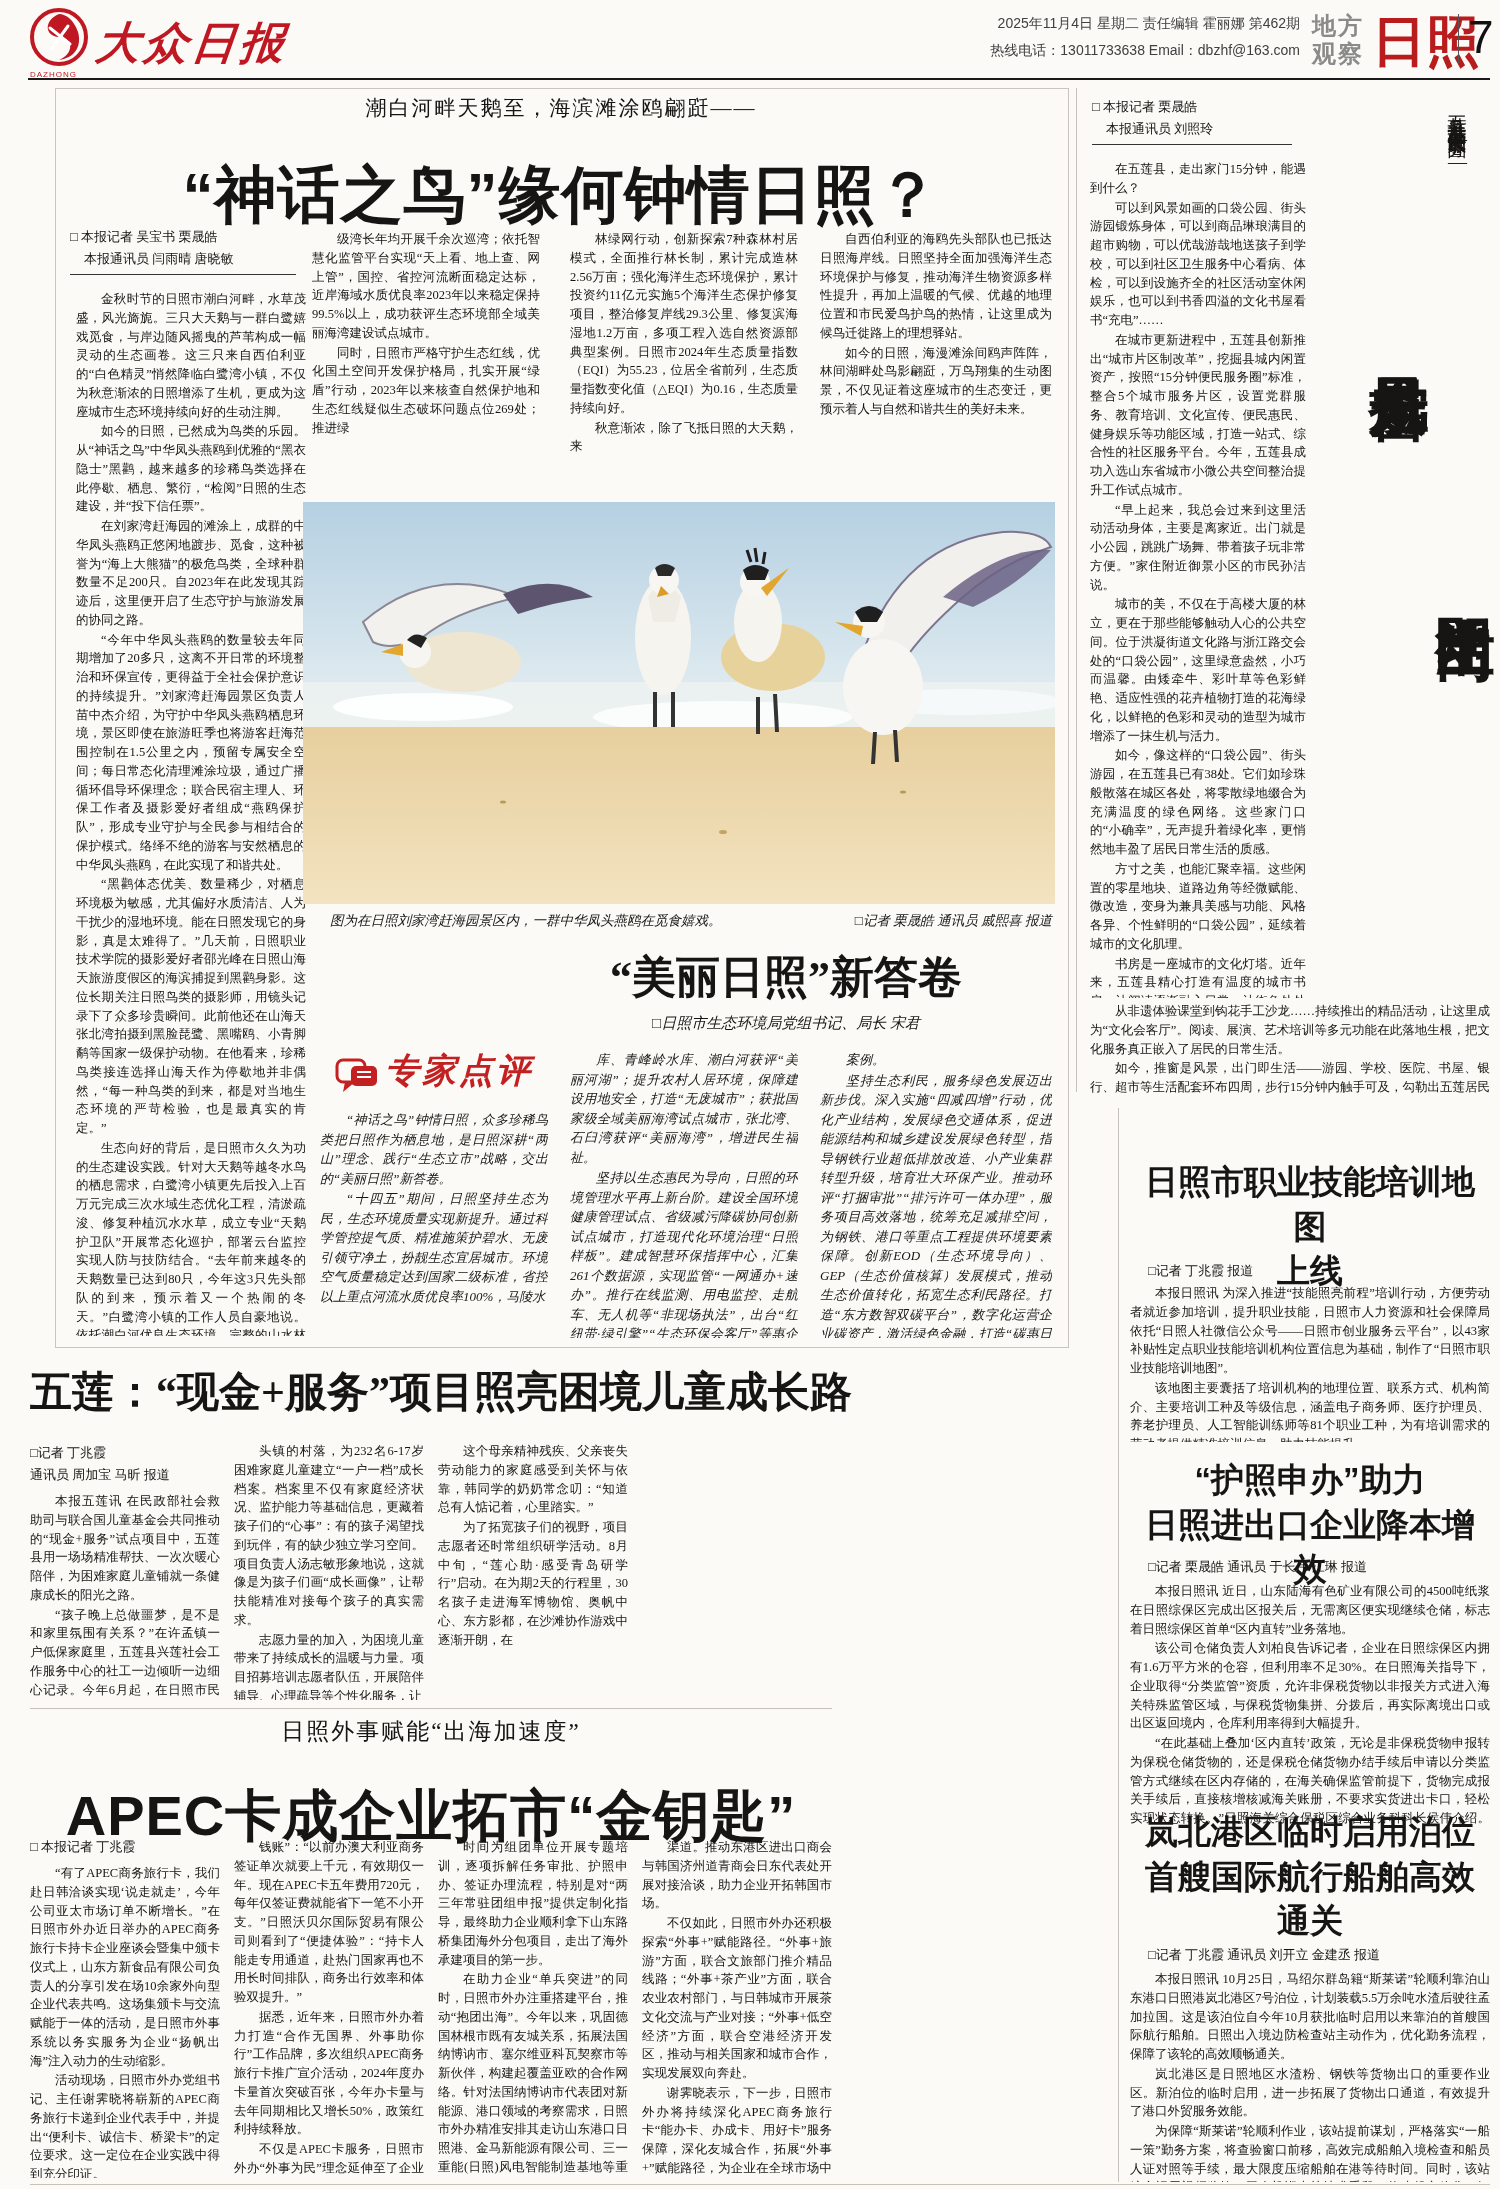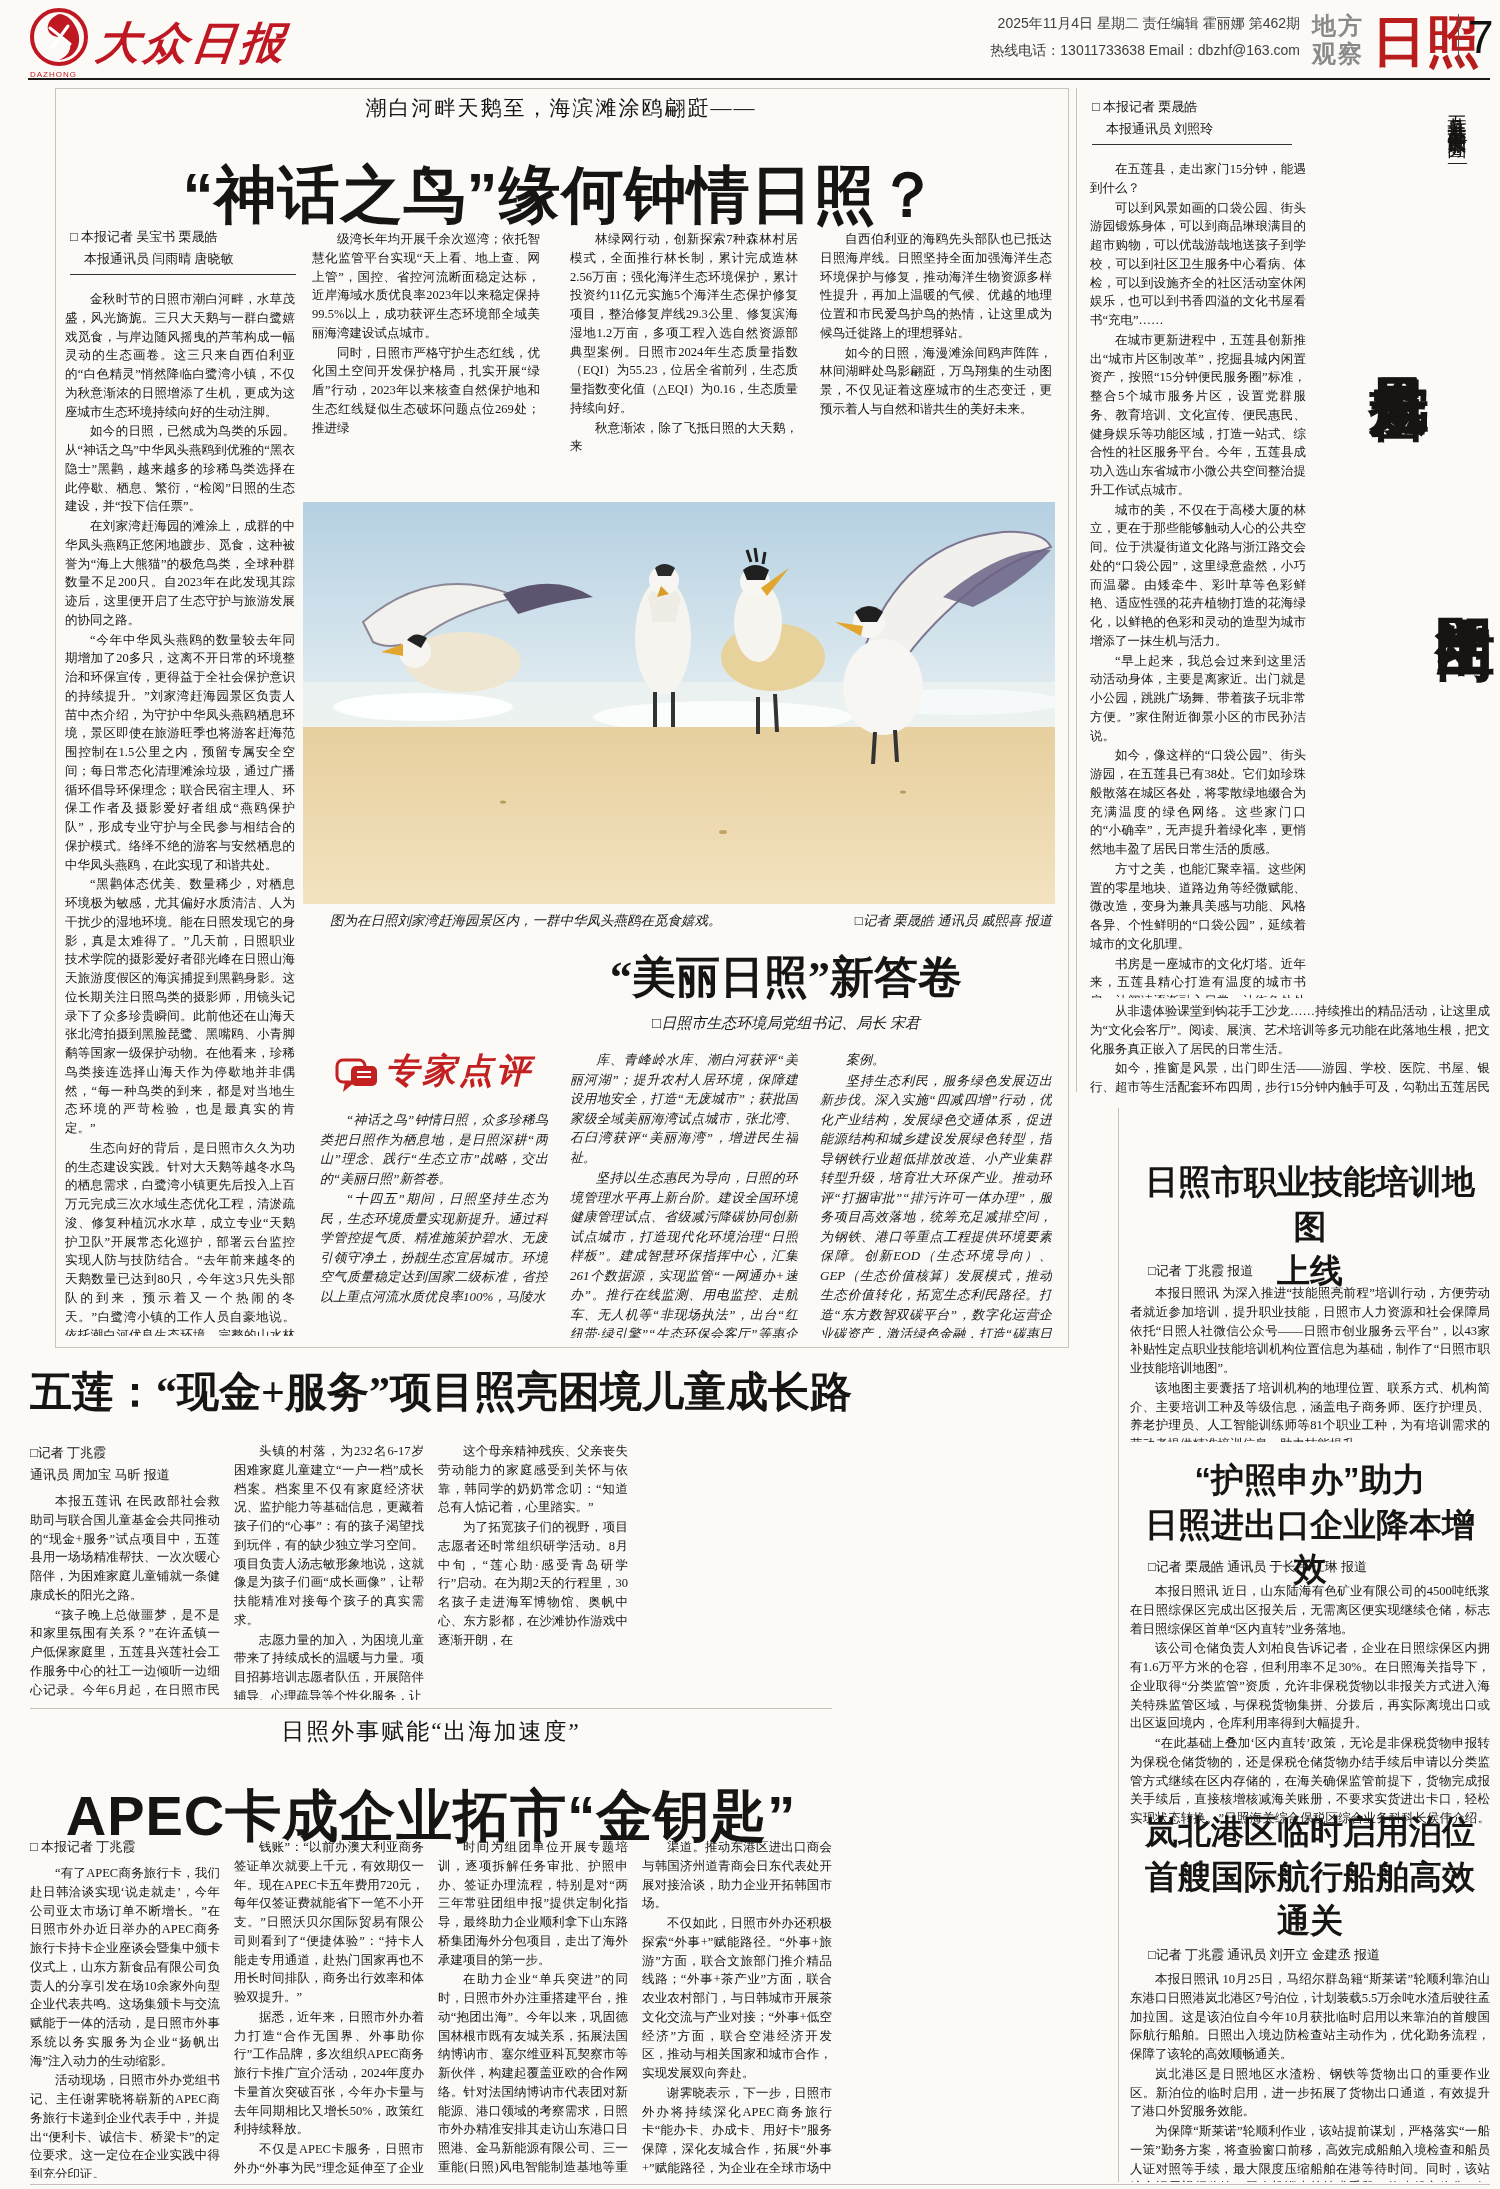--- a/index.html
+++ b/index.html
@@ -67,21 +67,21 @@
   <div class="abs" style="left:55px;top:88px;width:1012px;height:1258px;border:1px solid #c9c5be;"></div>
 
   <div class="abs kicker" style="left:55px;top:94px;width:1012px;">潮白河畔天鹅至，海滨滩涂鸥翩跹——</div>
   <div class="abs headline-main" style="left:55px;top:122px;width:1012px;">“神话之鸟”缘何钟情日照？</div>
 
   <div class="abs byline-box" style="left:70px;top:226px;width:226px;">
     <div>□ 本报记者 吴宝书 栗晟皓</div>
     <div style="padding-left:14px;">本报通讯员 闫雨晴 唐晓敏</div>
   </div>
 
-  <div class="abs body-col cols" style="left:65px;top:290px;width:230px;height:1046px;">
+  <div class="abs body-col cols" style="left:76px;top:290px;width:230px;height:1046px;">
       <p class="para">金秋时节的日照市潮白河畔，水草茂盛，风光旖旎。三只大天鹅与一群白鹭嬉戏觅食，与岸边随风摇曳的芦苇构成一幅灵动的生态画卷。这三只来自西伯利亚的“白色精灵”悄然降临白鹭湾小镇，不仅为秋意渐浓的日照增添了生机，更成为这座城市生态环境持续向好的生动注脚。</p>
       <p class="para">如今的日照，已然成为鸟类的乐园。从“神话之鸟”中华凤头燕鸥到优雅的“黑衣隐士”黑鹳，越来越多的珍稀鸟类选择在此停歇、栖息、繁衍，“检阅”日照的生态建设，并“投下信任票”。</p>
       <p class="para">在刘家湾赶海园的滩涂上，成群的中华凤头燕鸥正悠闲地踱步、觅食，这种被誉为“海上大熊猫”的极危鸟类，全球种群数量不足200只。自2023年在此发现其踪迹后，这里便开启了生态守护与旅游发展的协同之路。</p>
       <p class="para">“今年中华凤头燕鸥的数量较去年同期增加了20多只，这离不开日常的环境整治和环保宣传，更得益于全社会保护意识的持续提升。”刘家湾赶海园景区负责人苗中杰介绍，为守护中华凤头燕鸥栖息环境，景区即使在旅游旺季也将游客赶海范围控制在1.5公里之内，预留专属安全空间；每日常态化清理滩涂垃圾，通过广播循环倡导环保理念；联合民宿主理人、环保工作者及摄影爱好者组成“燕鸥保护队”，形成专业守护与全民参与相结合的保护模式。络绎不绝的游客与安然栖息的中华凤头燕鸥，在此实现了和谐共处。</p>
       <p class="para">“黑鹳体态优美、数量稀少，对栖息环境极为敏感，尤其偏好水质清洁、人为干扰少的湿地环境。能在日照发现它的身影，真是太难得了。”几天前，日照职业技术学院的摄影爱好者邵光峰在日照山海天旅游度假区的海滨捕捉到黑鹳身影。这位长期关注日照鸟类的摄影师，用镜头记录下了众多珍贵瞬间。此前他还在山海天张北湾拍摄到黑脸琵鹭、黑嘴鸥、小青脚鹬等国家一级保护动物。在他看来，珍稀鸟类接连选择山海天作为停歇地并非偶然，“每一种鸟类的到来，都是对当地生态环境的严苛检验，也是最真实的肯定。”</p>
       <p class="para">生态向好的背后，是日照市久久为功的生态建设实践。针对大天鹅等越冬水鸟的栖息需求，白鹭湾小镇更先后投入上百万元完成三次水域生态优化工程，清淤疏浚、修复种植沉水水草，成立专业“天鹅护卫队”开展常态化巡护，部署云台监控实现人防与技防结合。“去年前来越冬的天鹅数量已达到80只，今年这3只先头部队的到来，预示着又一个热闹的冬天。”白鹭湾小镇的工作人员自豪地说。依托潮白河优良生态环境，完整的山水林田湖草生态系统，这儿共吸引了80多种保护鸟类前来栖息，其中国家重点保护鸟类40多种。</p>
     </div>
   <div class="abs body-col cols" style="left:312px;top:230px;width:228px;height:262px;">
       <p class="para">级湾长年均开展千余次巡湾；依托智慧化监管平台实现“天上看、地上查、网上管”，国控、省控河流断面稳定达标，近岸海域水质优良率2023年以来稳定保持99.5%以上，成功获评生态环境部全域美丽海湾建设试点城市。</p>
       <p class="para">同时，日照市严格守护生态红线，优化国土空间开发保护格局，扎实开展“绿盾”行动，2023年以来核查自然保护地和生态红线疑似生态破坏问题点位269处；推进绿</p>
@@ -194,22 +194,22 @@
   <div class="abs hairline" style="left:1076px;top:88px;width:1px;height:1004px;"></div>
 
   <div class="abs byline-box" style="left:1092px;top:96px;width:200px;">
     <div>□ 本报记者 栗晟皓</div>
     <div style="padding-left:14px;">本报通讯员 刘照玲</div>
   </div>
   <div class="abs body-col cols" style="left:1090px;top:160px;width:216px;height:838px;">
       <p class="para">在五莲县，走出家门15分钟，能遇到什么？</p>
       <p class="para">可以到风景如画的口袋公园、街头游园锻炼身体，可以到商品琳琅满目的超市购物，可以优哉游哉地送孩子到学校，可以到社区卫生服务中心看病、体检，可以到设施齐全的社区活动室休闲娱乐，也可以到书香四溢的文化书屋看书“充电”……</p>
       <p class="para">在城市更新进程中，五莲县创新推出“城市片区制改革”，挖掘县城内闲置资产，按照“15分钟便民服务圈”标准，整合5个城市服务片区，设置党群服务、教育培训、文化宣传、便民惠民、健身娱乐等功能区域，打造一站式、综合性的社区服务平台。今年，五莲县成功入选山东省城市小微公共空间整治提升工作试点城市。</p>
+      <p class="para">“早上起来，我总会过来到这里活动活动身体，主要是离家近。出门就是小公园，跳跳广场舞、带着孩子玩非常方便。”家住附近御景小区的市民孙洁说。</p>
       <p class="para">城市的美，不仅在于高楼大厦的林立，更在于那些能够触动人心的公共空间。位于洪凝街道文化路与浙江路交会处的“口袋公园”，这里绿意盎然，小巧而温馨。由矮牵牛、彩叶草等色彩鲜艳、适应性强的花卉植物打造的花海绿化，以鲜艳的色彩和灵动的造型为城市增添了一抹生机与活力。</p>
-      <p class="para">“早上起来，我总会过来到这里活动活动身体，主要是离家近。出门就是小公园，跳跳广场舞、带着孩子玩非常方便。”家住附近御景小区的市民孙洁说。</p>
       <p class="para">如今，像这样的“口袋公园”、街头游园，在五莲县已有38处。它们如珍珠般散落在城区各处，将零散绿地缀合为充满温度的绿色网络。这些家门口的“小确幸”，无声提升着绿化率，更悄然地丰盈了居民日常生活的质感。</p>
       <p class="para">方寸之美，也能汇聚幸福。这些闲置的零星地块、道路边角等经微赋能、微改造，变身为兼具美感与功能、风格各异、个性鲜明的“口袋公园”，延续着城市的文化肌理。</p>
       <p class="para">书房是一座城市的文化灯塔。近年来，五莲县精心打造有温度的城市书房，让阅读逐渐融入日常，让街角处处溢满书香。</p>
     </div>
 
   <div class="abs vert" style="left:1444px;top:100px;height:460px;font-size:19px;letter-spacing:2px;">五莲县打造十五分钟便民服务圈——</div>
   <div class="abs vert" style="left:1358px;top:330px;height:560px;font-size:60px;font-weight:900;">推窗是风景</div>
   <div class="abs vert" style="left:1424px;top:570px;height:520px;font-size:60px;font-weight:900;">出门即生活</div>
 
   <div class="abs body-col cols" style="left:1090px;top:1002px;width:400px;height:94px;">

